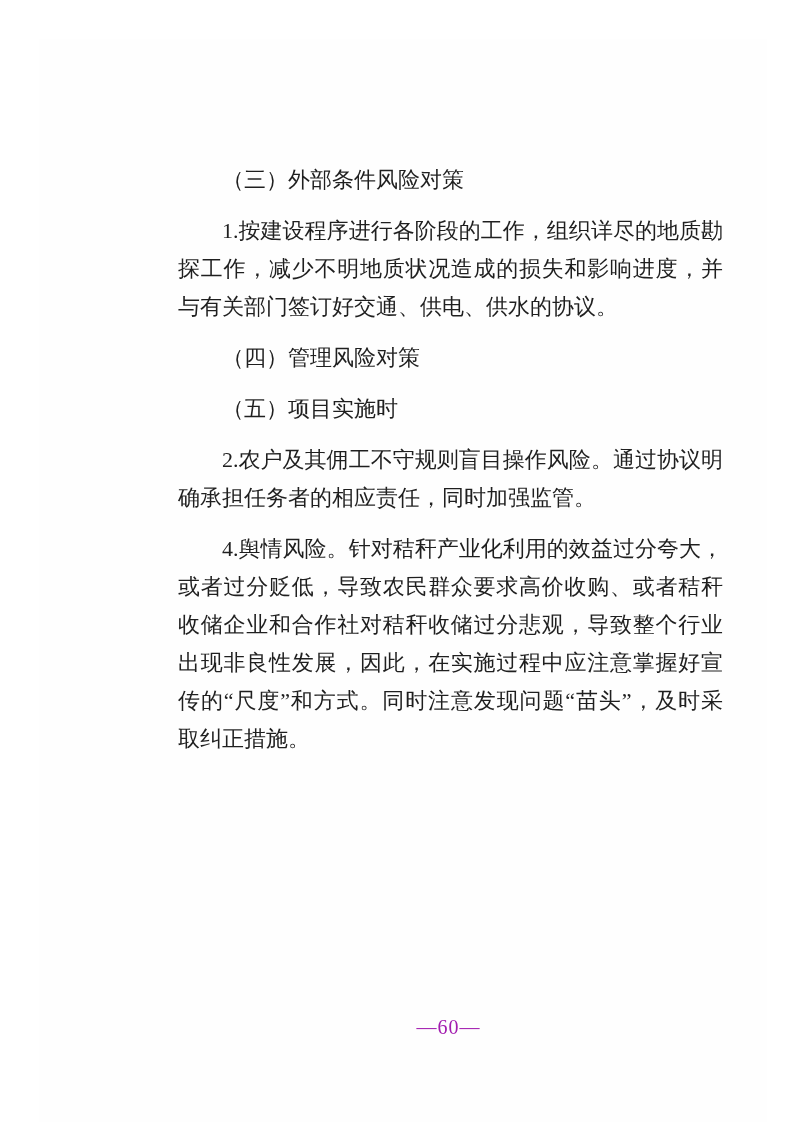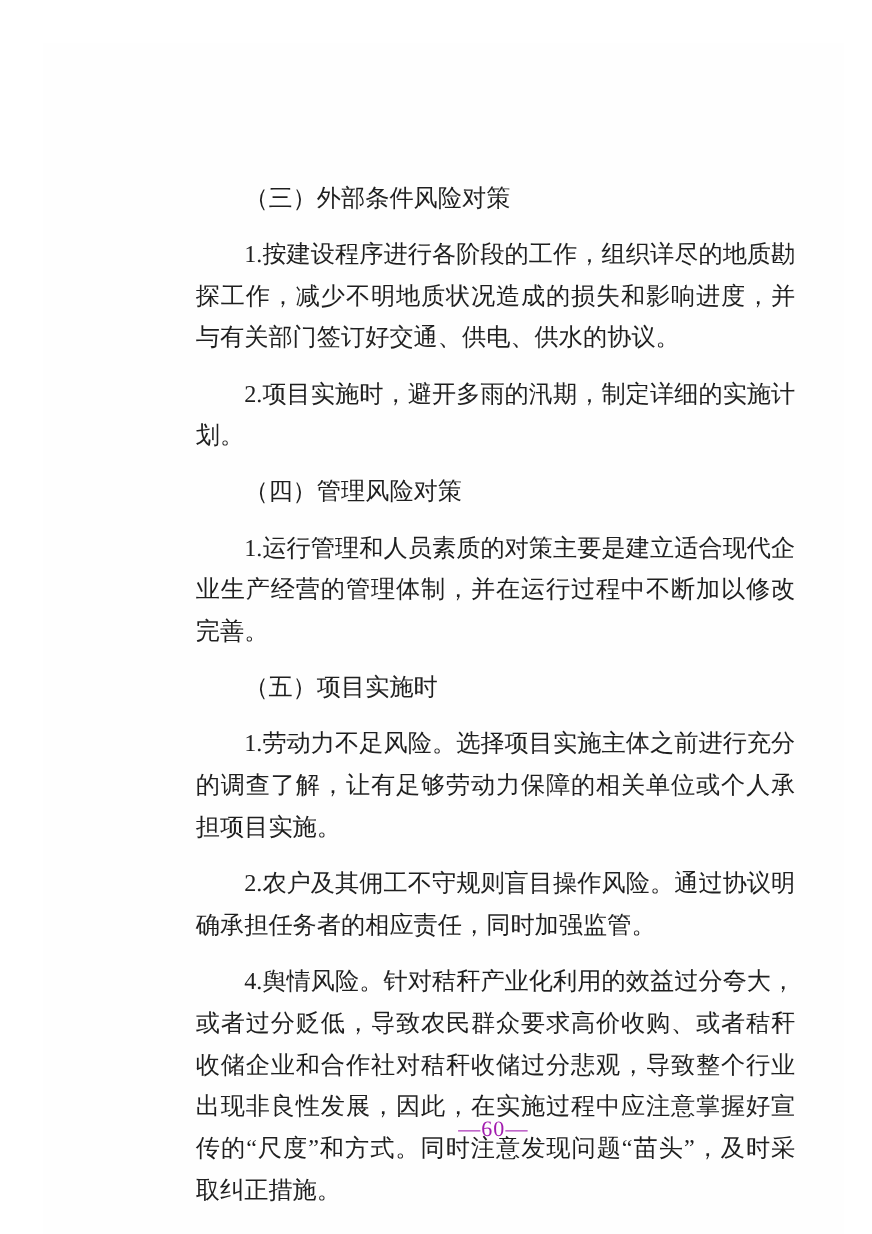--- a/index.html
+++ b/index.html
@@ -46,26 +46,23 @@
   }
 </style>
 </head>
 <body>
 
 <div class="page">
   <div class="content">
 
     <p class="heading">（三）外部条件风险对策</p>
     <p class="para">1.按建设程序进行各阶段的工作，组织详尽的地质勘探工作，减少不明地质状况造成的损失和影响进度，并与有关部门签订好交通、供电、供水的协议。</p>
-    <p class="para">2.项目实施时，避开多雨的汛期，制定详细的实施计划。</p>
 
     <p class="heading">（四）管理风险对策</p>
-    <p class="para">1.运行管理和人员素质的对策主要是建立适合现代企业生产经营的管理体制，并在运行过程中不断加以修改完善。</p>
 
     <p class="heading">（五）项目实施时</p>
-    <p class="para">1.劳动力不足风险。选择项目实施主体之前进行充分的调查了解，让有足够劳动力保障的相关单位或个人承担项目实施。</p>
     <p class="para">2.农户及其佣工不守规则盲目操作风险。通过协议明确承担任务者的相应责任，同时加强监管。</p>
     <p class="para">4.舆情风险。针对秸秆产业化利用的效益过分夸大，或者过分贬低，导致农民群众要求高价收购、或者秸秆收储企业和合作社对秸秆收储过分悲观，导致整个行业出现非良性发展，因此，在实施过程中应注意掌握好宣传的“尺度”和方式。同时注意发现问题“苗头”，及时采取纠正措施。</p>
 
   </div>
 
   <div class="footer">—60—</div>
 </div>
 
 </body></html>

